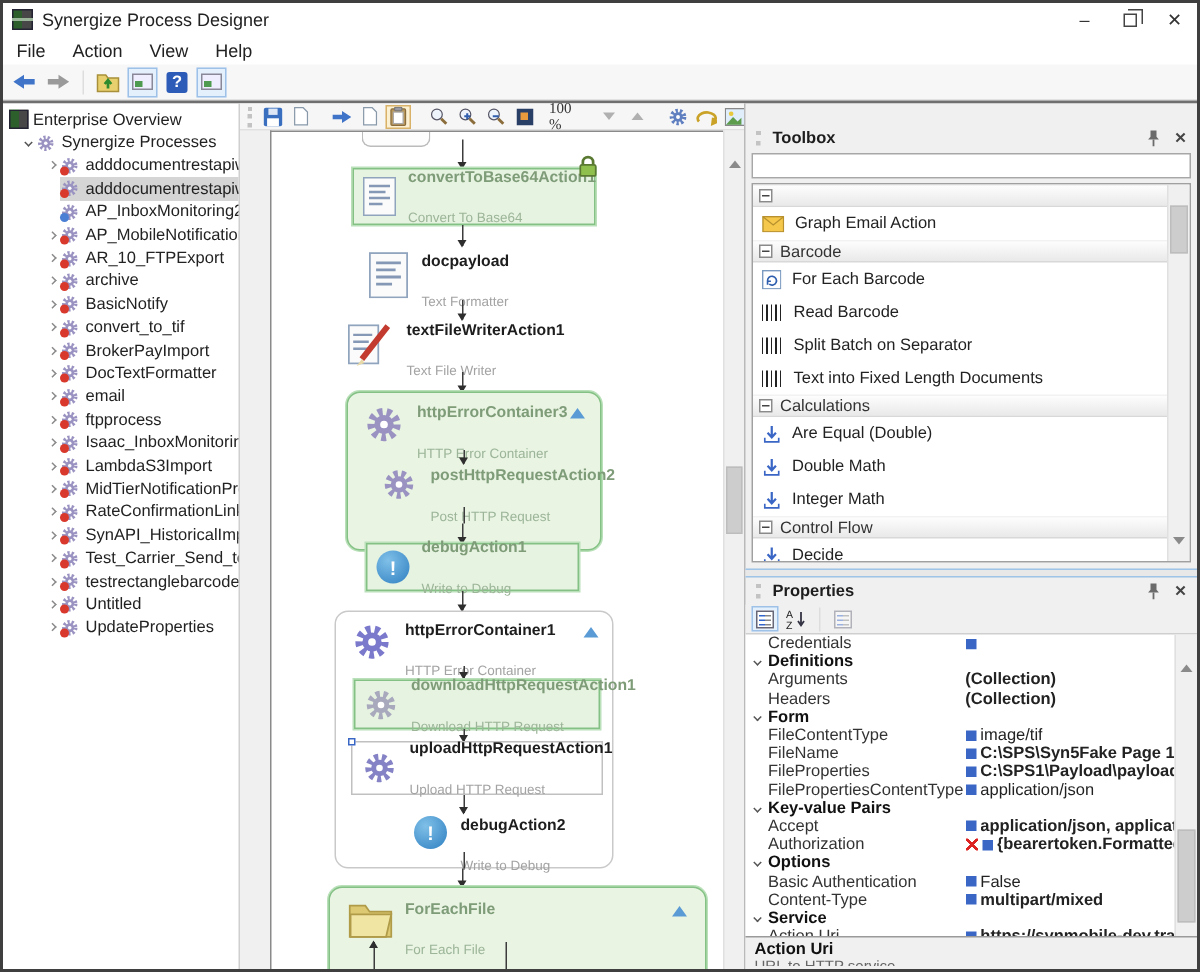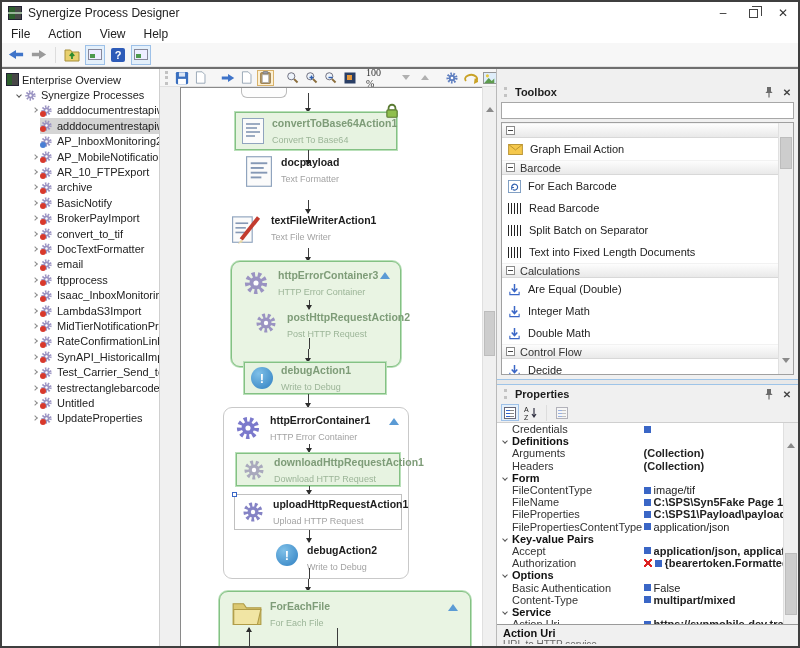--- a/index.html
+++ b/index.html
@@ -61,21 +61,21 @@
   .vscroll .sarrow{position:absolute;left:3px;width:8px;height:8px;}
   .sthumb{position:absolute;left:1px;width:11px;background:#cdcdcd;border:1px solid #bdbdbd;}
   .varr,.vline{position:absolute;width:1px;background:#3c3c3c;}
   .varr i{position:absolute;bottom:-1px;left:-3px;width:0;height:0;border:3.5px solid transparent;border-top:5px solid #2e2e2e;border-bottom:none;}
   .varr.up i{bottom:auto;top:-1px;border-top:none;border-bottom:5px solid #2e2e2e;}
   .fnode{position:absolute;display:flex;align-items:center;gap:8px;padding:4px 6px;background:#fff;border:1px solid #c9c9c9;}
   .fnode.green{background:#e7f3e1;border:1px solid #84c184;box-shadow:0 0 0 1px #b9e0b9;}
   .fnode.plainbox{background:#fff;border:1px solid #c0c0c0;}
   .pnode{position:absolute;display:flex;align-items:flex-start;gap:9px;}
   .ntitle{font-size:10.5px;font-weight:bold;color:#1d1d1d;white-space:nowrap;}
-  .nsub{font-size:9px;color:#a3a3a3;white-space:nowrap;margin-top:6px;}
+  .nsub{font-size:9px;color:#a3a3a3;white-space:nowrap;margin-top:16px;}
   .greenT .ntitle{color:#7e9c78;}
   .greenT .nsub{color:#9cb598;}
   .fcontainer{position:absolute;border-radius:9px;border:1px solid #c9c9c9;background:#fff;}
   .fcontainer.green{background:#e9f4e3;border:1px solid #84c184;box-shadow:0 0 0 1px #b9e0b9;}
   .fchead{position:absolute;left:10px;top:7px;display:flex;gap:8px;align-items:flex-start;}
   .ctri{position:absolute;width:0;height:0;border-left:5px solid transparent;border-right:5px solid transparent;border-bottom:7px solid #5b9bd5;}
   .lock{position:absolute;}
   .selhandle{position:absolute;width:5px;height:5px;border:1px solid #3a66c6;background:#fff;}
   .stub{position:absolute;border:1px solid #bbb;border-top:none;border-radius:0 0 6px 6px;background:#fdfdfd;}
   .icn{flex:0 0 auto;}
@@ -368,33 +368,33 @@
       <div class="trow" style="padding-left:28px">
           <span class="tw">
             <span class="chevR"></span>
           </span>
           <span class="gicon">
             <svg class="g-lav">
               <use href="#i-gear"></use>
             </svg>
             <i class="badge red"></i>
           </span>
+          <span class="tlabel">convert_to_tif</span>
+        </div>
+      <div class="trow" style="padding-left:28px">
+          <span class="tw">
+            <span class="chevR"></span>
+          </span>
+          <span class="gicon">
+            <svg class="g-lav">
+              <use href="#i-gear"></use>
+            </svg>
+            <i class="badge red"></i>
+          </span>
           <span class="tlabel">BrokerPayImport</span>
-        </div>
-      <div class="trow" style="padding-left:28px">
-          <span class="tw">
-            <span class="chevR"></span>
-          </span>
-          <span class="gicon">
-            <svg class="g-lav">
-              <use href="#i-gear"></use>
-            </svg>
-            <i class="badge red"></i>
-          </span>
-          <span class="tlabel">convert_to_tif</span>
         </div>
       <div class="trow" style="padding-left:28px">
           <span class="tw">
             <span class="chevR"></span>
           </span>
           <span class="gicon">
             <svg class="g-lav">
               <use href="#i-gear"></use>
             </svg>
             <i class="badge red"></i>
@@ -636,21 +636,21 @@
                 <svg width="16" height="16" viewBox="0 0 14 14">
                   <use href="#i-lock"></use>
                 </svg>
               </span>
           </div>
 
           <div class="varr" style="left:127px;top:62px;height:14px">
               <i></i>
             </div>
 
-          <div class="pnode" style="left:65px;top:68px">
+          <div class="pnode" style="left:65px;top:80px">
             <svg class="icn" width="26" height="31">
                 <use href="#i-doc"></use>
               </svg>
             <span>
                 <span class="ntitle" style="display:block">docpayload</span>
                 <span class="nsub" style="display:block">Text Formatter</span>
               </span>
           </div>
 
           <div class="varr" style="left:127px;top:112px;height:13px">
@@ -853,27 +853,27 @@
             <div class="titem">
                 <svg width="13" height="13">
                   <use href="#i-calc"></use>
                 </svg>
                 <span>Are Equal (Double)</span>
               </div>
             <div class="titem">
                 <svg width="13" height="13">
                   <use href="#i-calc"></use>
                 </svg>
-                <span>Integer Math</span>
+                <span>Double Math</span>
               </div>
             <div class="titem">
                 <svg width="13" height="13">
                   <use href="#i-calc"></use>
                 </svg>
-                <span>Double Math</span>
+                <span>Integer Math</span>
               </div>
             <div class="tgroup">
                 <span class="minusbox"></span>
                 <span>Control Flow</span>
               </div>
             <div class="titem">
                 <svg width="13" height="13">
                   <use href="#i-calc"></use>
                 </svg>
                 <span>Decide</span>

